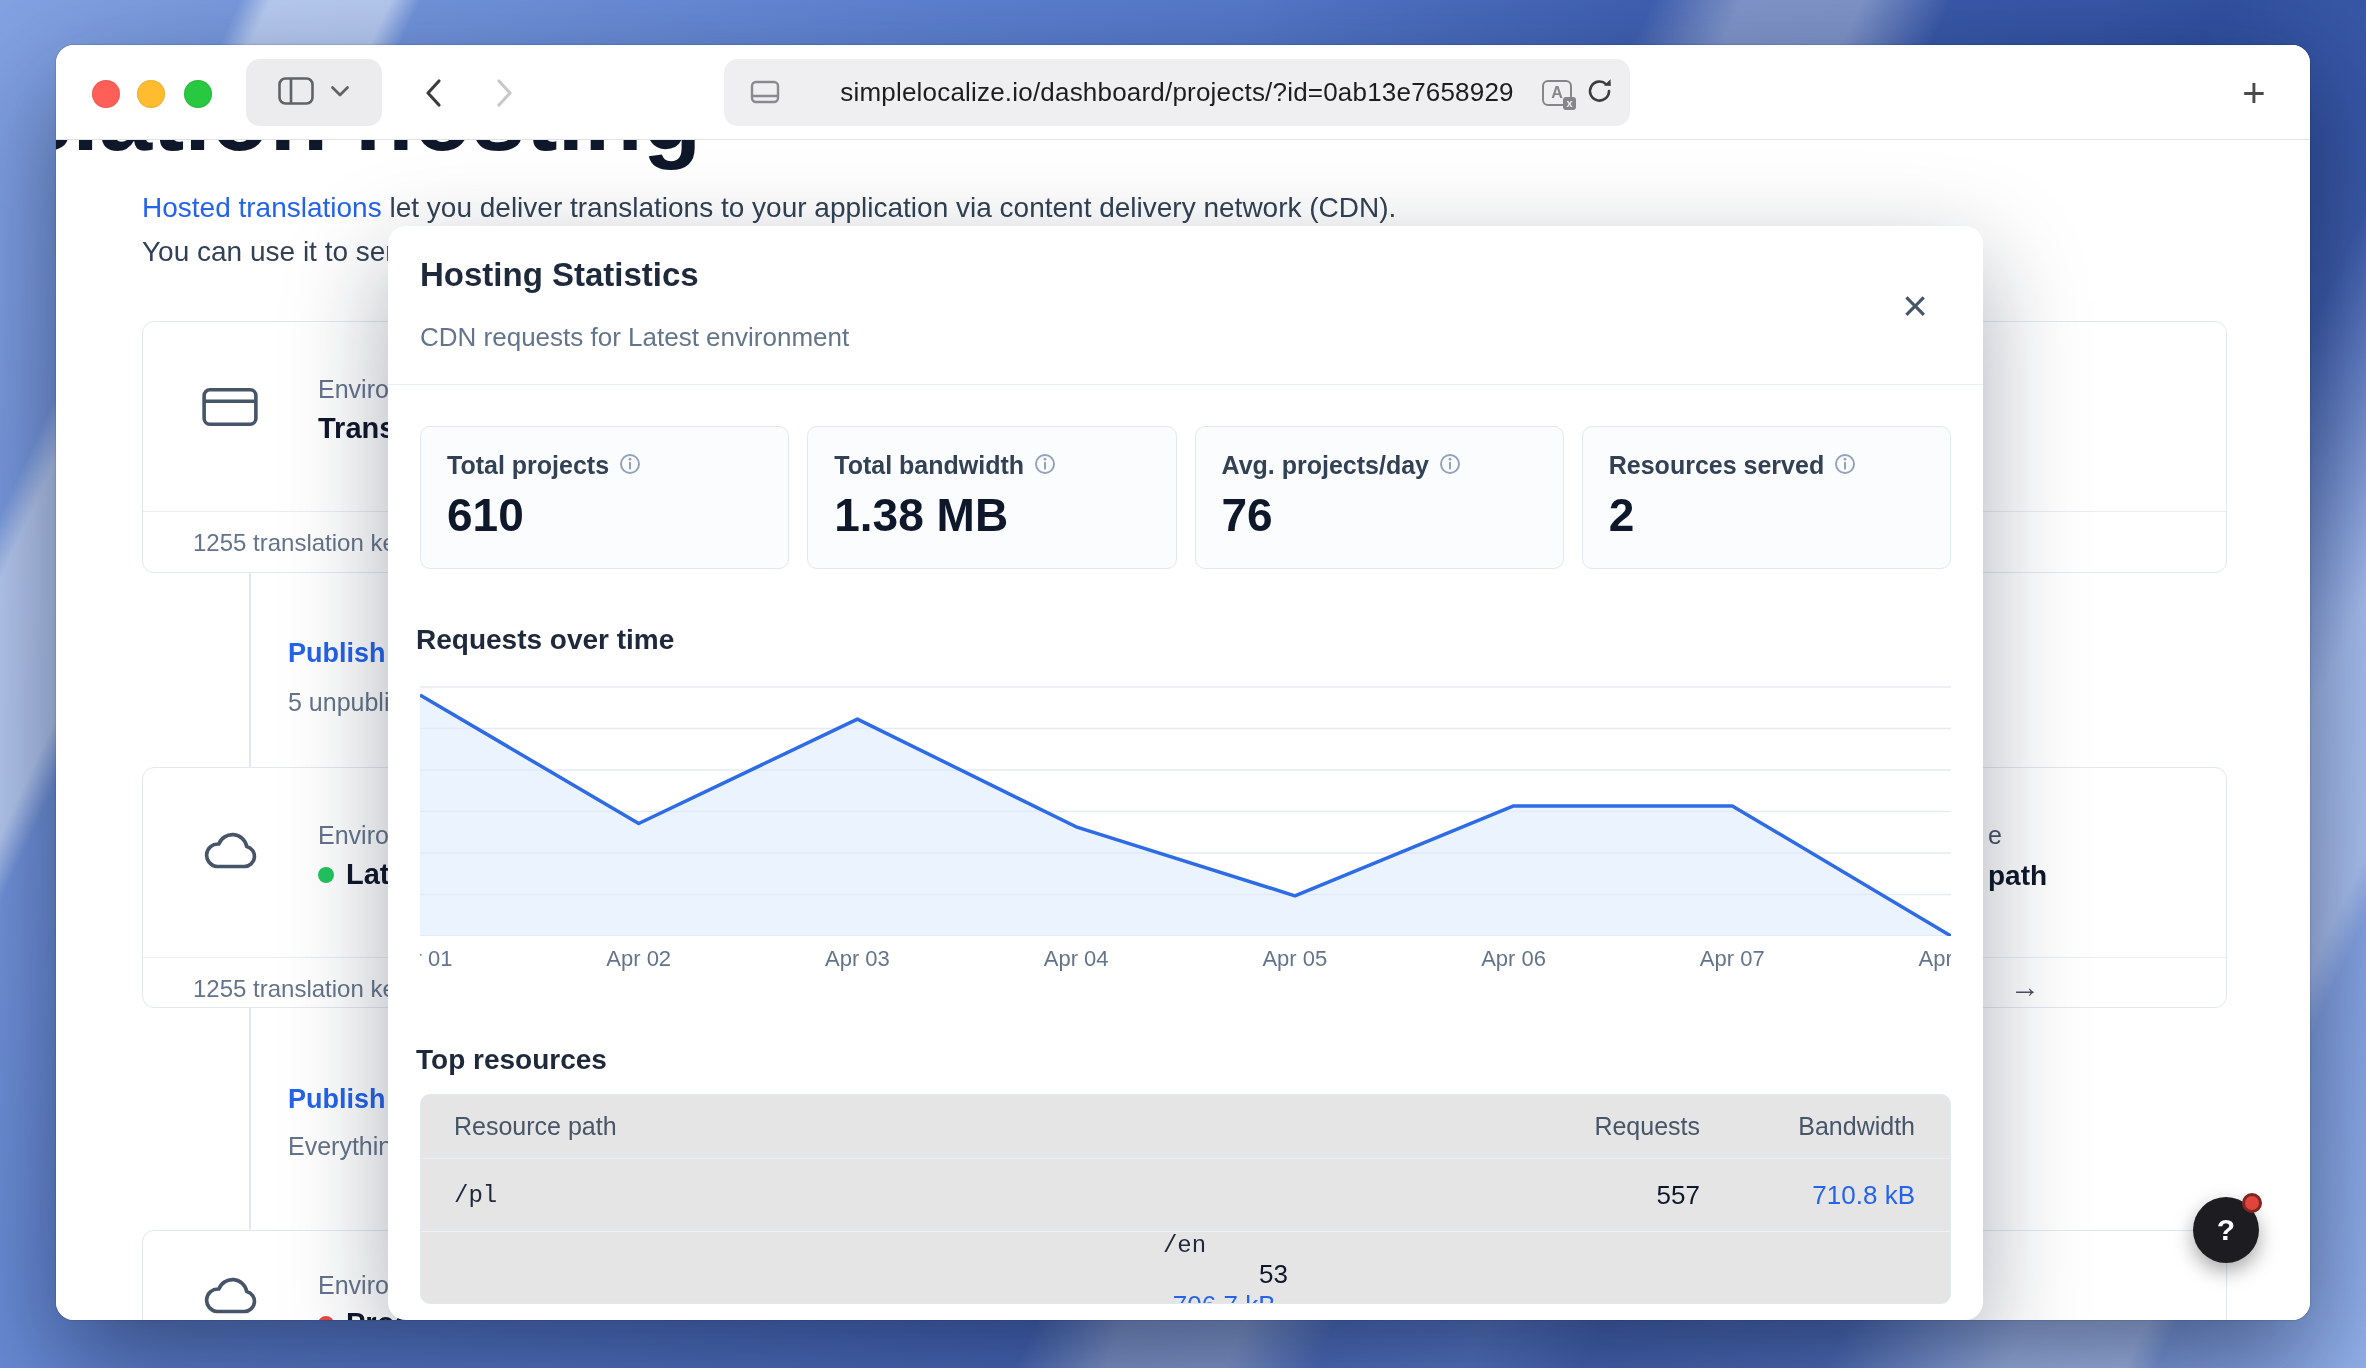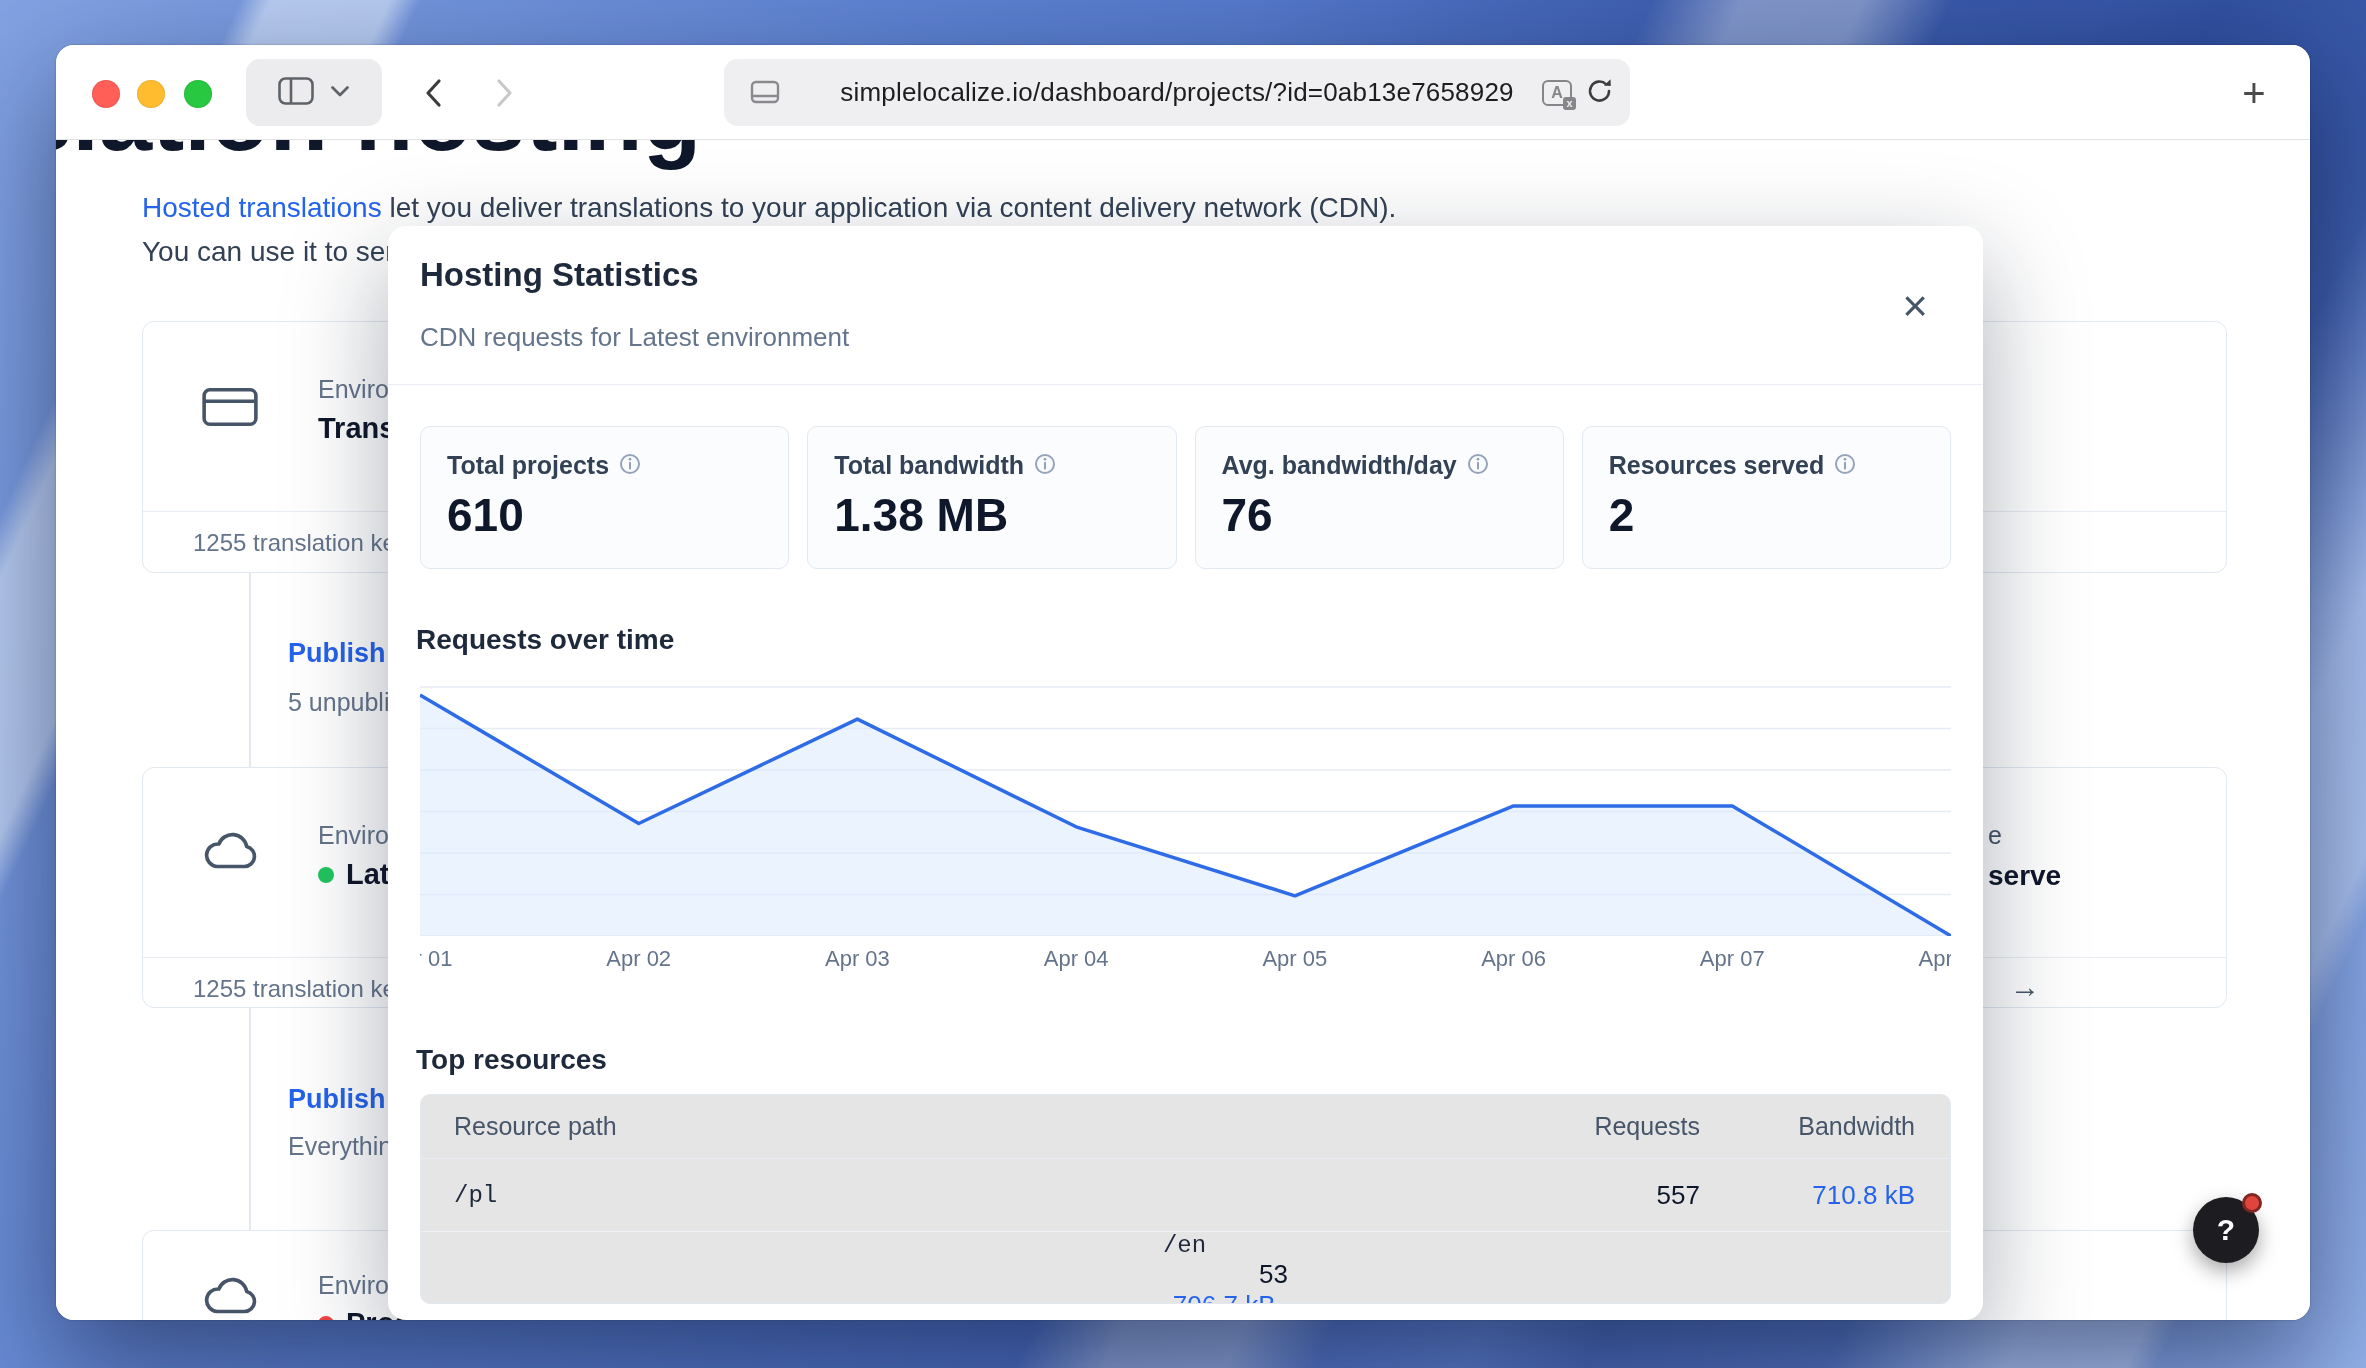--- a/index.html
+++ b/index.html
@@ -211,21 +211,21 @@
         <svg width="58" height="44" viewBox="0 0 40 30">
             <path d="M11 25 h19 a7 7 0 0 0 1.5-13.8 A10 10 0 0 0 12.3 9.5 A7.7 7.7 0 0 0 11 25 Z" fill="none" stroke="#475569" stroke-width="2.5" stroke-linejoin="round"></path>
           </svg>
       </span>
       <div class="env-label">Environment</div>
       <div class="env-name">
         <span class="statusdot" style="background:#22c55e"></span>
         <span>Latest</span>
       </div>
       <div class="frag-label" style="left:1845px;top:53px">e</div>
-      <div class="frag-value" style="left:1845px;top:92px">serve</div>
+      <div class="frag-value" style="left:1845px;top:92px">path</div>
       <div class="env-strip">
         <span class="env-meta">1255 translation keys</span>
       </div>
       <div class="frag-arrow" style="left:1867px;top:202px">→</div>
     </div>
 
     <div class="stepline" style="top:868px;height:222px"></div>
     <div class="pub-action" style="top:944px">Publish changes</div>
     <div class="pub-note" style="top:992px">Everything is up to date</div>
 
@@ -267,21 +267,21 @@
           <span><svg width="22" height="22" viewBox="0 0 20 20">
                 <circle cx="10" cy="10" r="8.2" fill="none" stroke="#94a3b8" stroke-width="1.8"></circle>
                 <line x1="10" y1="9" x2="10" y2="14.2" stroke="#94a3b8" stroke-width="1.9" stroke-linecap="round"></line>
                 <circle cx="10" cy="5.6" r="1.25" fill="#94a3b8"></circle>
               </svg></span>
         </div>
         <div class="stat-value">1.38 MB</div>
       </div>
       <div class="stat-card">
         <div class="stat-label-row">
-          <span class="stat-label">Avg. bandwidth/day</span>
+          <span class="stat-label">Avg. projects/day</span>
           <span><svg width="22" height="22" viewBox="0 0 20 20">
                 <circle cx="10" cy="10" r="8.2" fill="none" stroke="#94a3b8" stroke-width="1.8"></circle>
                 <line x1="10" y1="9" x2="10" y2="14.2" stroke="#94a3b8" stroke-width="1.9" stroke-linecap="round"></line>
                 <circle cx="10" cy="5.6" r="1.25" fill="#94a3b8"></circle>
               </svg></span>
         </div>
         <div class="stat-value">76</div>
       </div>
       <div class="stat-card">
         <div class="stat-label-row">

